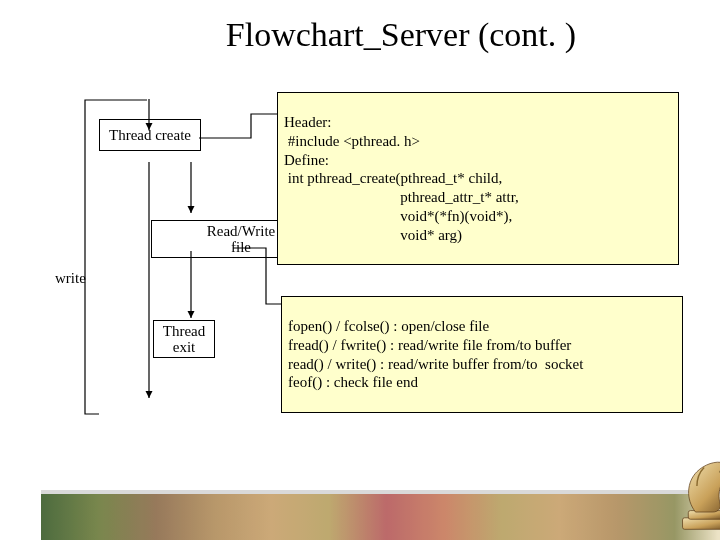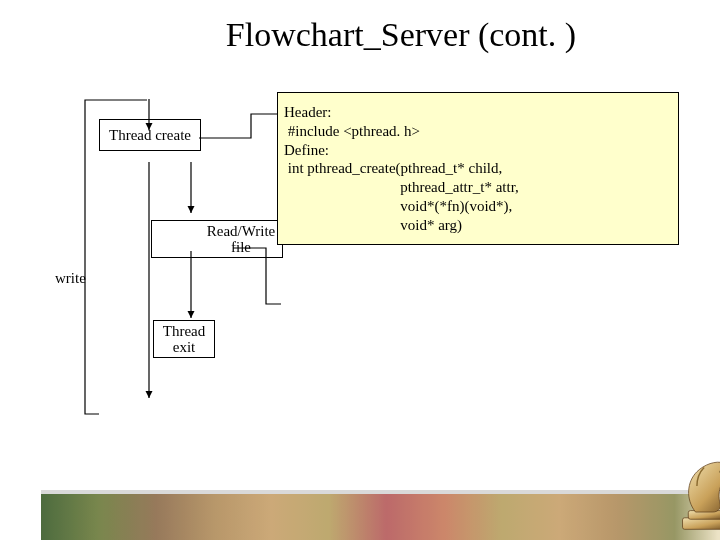--- a/index.html
+++ b/index.html
@@ -37,21 +37,21 @@
     display: flex;
     align-items: center;
     justify-content: center;
     line-height: 1.1;
   }
   .info-box {
     position: absolute;
     border: 1px solid #000;
     background: #ffffcc;
     font-size: 15px;
-    padding: 10px 6px;
+    padding: 20px 6px;
     line-height: 1.25;
     white-space: pre;
     font-family: "Times New Roman", Times, serif;
   }
   .loop-label {
     position: absolute;
     font-size: 15px;
   }
   
   .footer-bar {
@@ -109,20 +109,24 @@
   <div class="loop-label" style="left:14px; top:270px;">write</div>
 
   <div class="info-box" style="left:236px; top:92px; width:388px;">Header:
  #include &lt;pthread. h&gt;
 Define:
  int pthread_create(pthread_t* child,
                                pthread_attr_t* attr,
                                void*(*fn)(void*),
                                void* arg)</div>
 
+  <div class="info-box" style="left:240px; top:296px; width:388px;">fopen() / fcolse() : open/close file
+fread() / fwrite() : read/write file from/to buffer
+read() / write() : read/write buffer from/to  socket
+feof() : check file end</div>
 
   <svg class="arrow" style="left:0; top:0;" width="720" height="540">
     <defs>
       <marker id="arrowhead" markerWidth="8" markerHeight="8" refX="6" refY="3" orient="auto">
         <path d="M0,0 L6,3 L0,6 Z" fill="#000"></path>
       </marker>
     </defs>
 
     <line x1="108" y1="99" x2="108" y2="130" stroke="#000" stroke-width="1.2" marker-end="url(#arrowhead)"></line>
 

